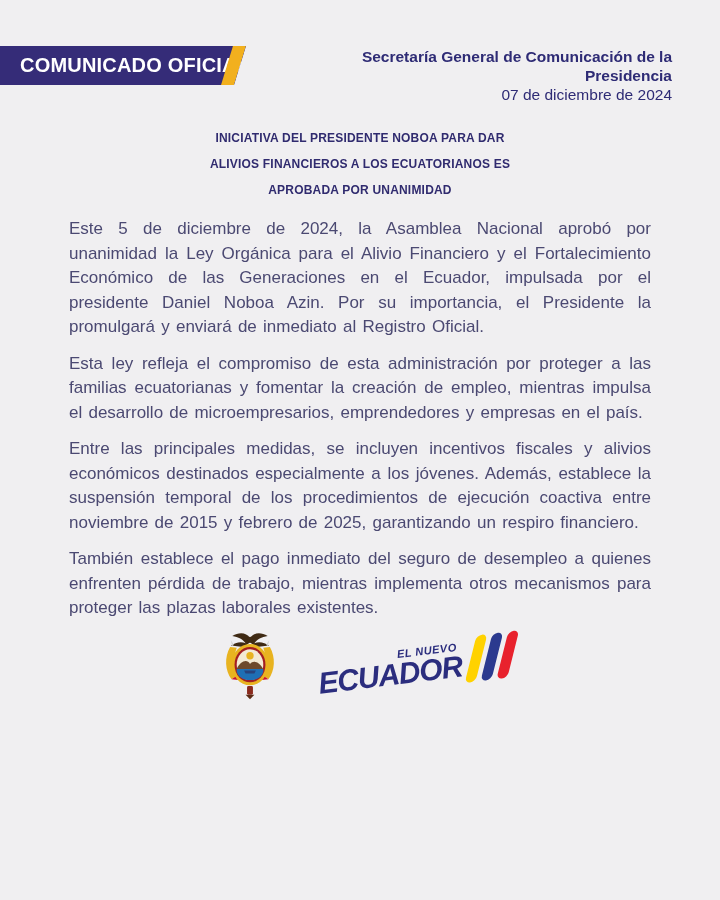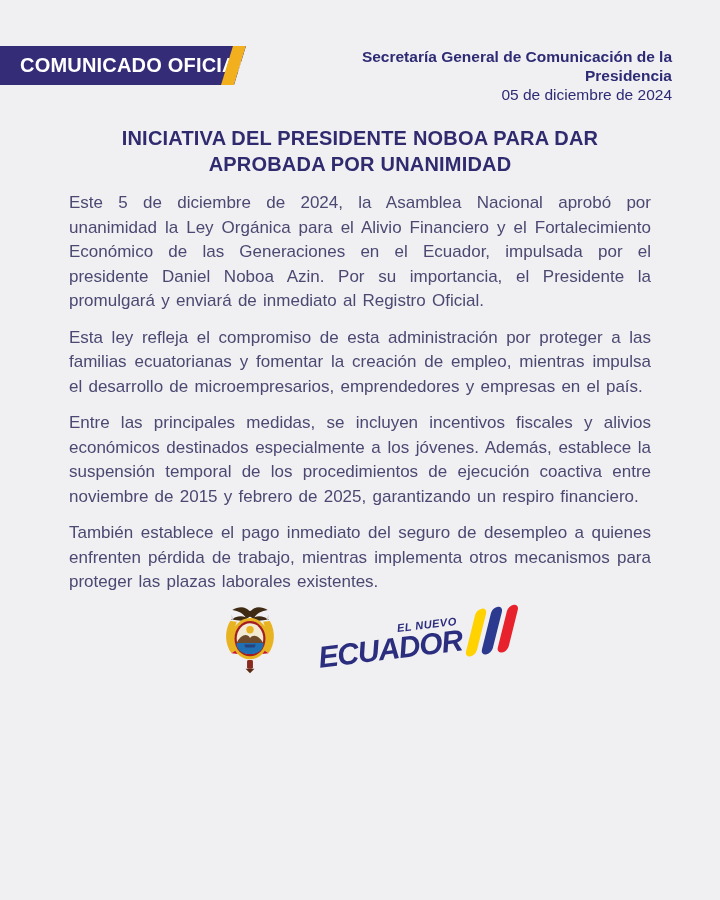--- a/index.html
+++ b/index.html
@@ -45,21 +45,21 @@
   .header-right{
     text-align:right;padding-right:48px;color:var(--header-navy);
     line-height:19px;padding-top:1px;margin-left:43px;
   }
   .org{font-weight:bold;font-size:15.5px;}
   .date{font-size:15.5px;}
   
   .title{
     margin:21px auto 14px auto;
     text-align:center;color:var(--title-navy);
-    font-weight:bold;font-size:20px;line-height:26px;
+    font-weight:bold;font-size:12px;line-height:26px;
     letter-spacing:.2px;
   }
   
   .content{padding:0 69px;}
   .content p{
     color:var(--body-text);
     font-size:17px;line-height:24.5px;
     text-align:justify;word-spacing:1.5px;
     margin-top:12px;
   }
@@ -100,26 +100,27 @@
 
 <div class="page">
 
   <header class="header">
     <div class="banner">
       <span class="banner-text">COMUNICADO OFICIAL</span>
       <span class="banner-stripe"></span>
     </div>
     <div class="header-right">
       <div class="org">Secretaría General de Comunicación de la Presidencia</div>
-      <div class="date">05 de diciembre de 2024</div>
+      <div class="date">07 de diciembre de 2024</div>
     </div>
   </header>
 
   <h1 class="title">
     <div>INICIATIVA DEL PRESIDENTE NOBOA PARA DAR</div>
+    <div>ALIVIOS FINANCIEROS A LOS ECUATORIANOS ES</div>
     <div>APROBADA POR UNANIMIDAD</div>
   </h1>
 
   <main class="content">
     <p>Este 5 de diciembre de 2024, la Asamblea Nacional aprobó por unanimidad la Ley Orgánica para el Alivio Financiero y el Fortalecimiento Económico de las Generaciones en el Ecuador, impulsada por el presidente Daniel Noboa Azin. Por su importancia, el Presidente la promulgará y enviará de inmediato al Registro Oficial.</p>
     <p>Esta ley refleja el compromiso de esta administración por proteger a las familias ecuatorianas y fomentar la creación de empleo, mientras impulsa el desarrollo de microempresarios, emprendedores y empresas en el país.</p>
     <p>Entre las principales medidas, se incluyen incentivos fiscales y alivios económicos destinados especialmente a los jóvenes. Además, establece la suspensión temporal de los procedimientos de ejecución coactiva entre noviembre de 2015 y febrero de 2025, garantizando un respiro financiero.</p>
     <p>También establece el pago inmediato del seguro de desempleo a quienes enfrenten pérdida de trabajo, mientras implementa otros mecanismos para proteger las plazas laborales existentes.</p>
   </main>
 

